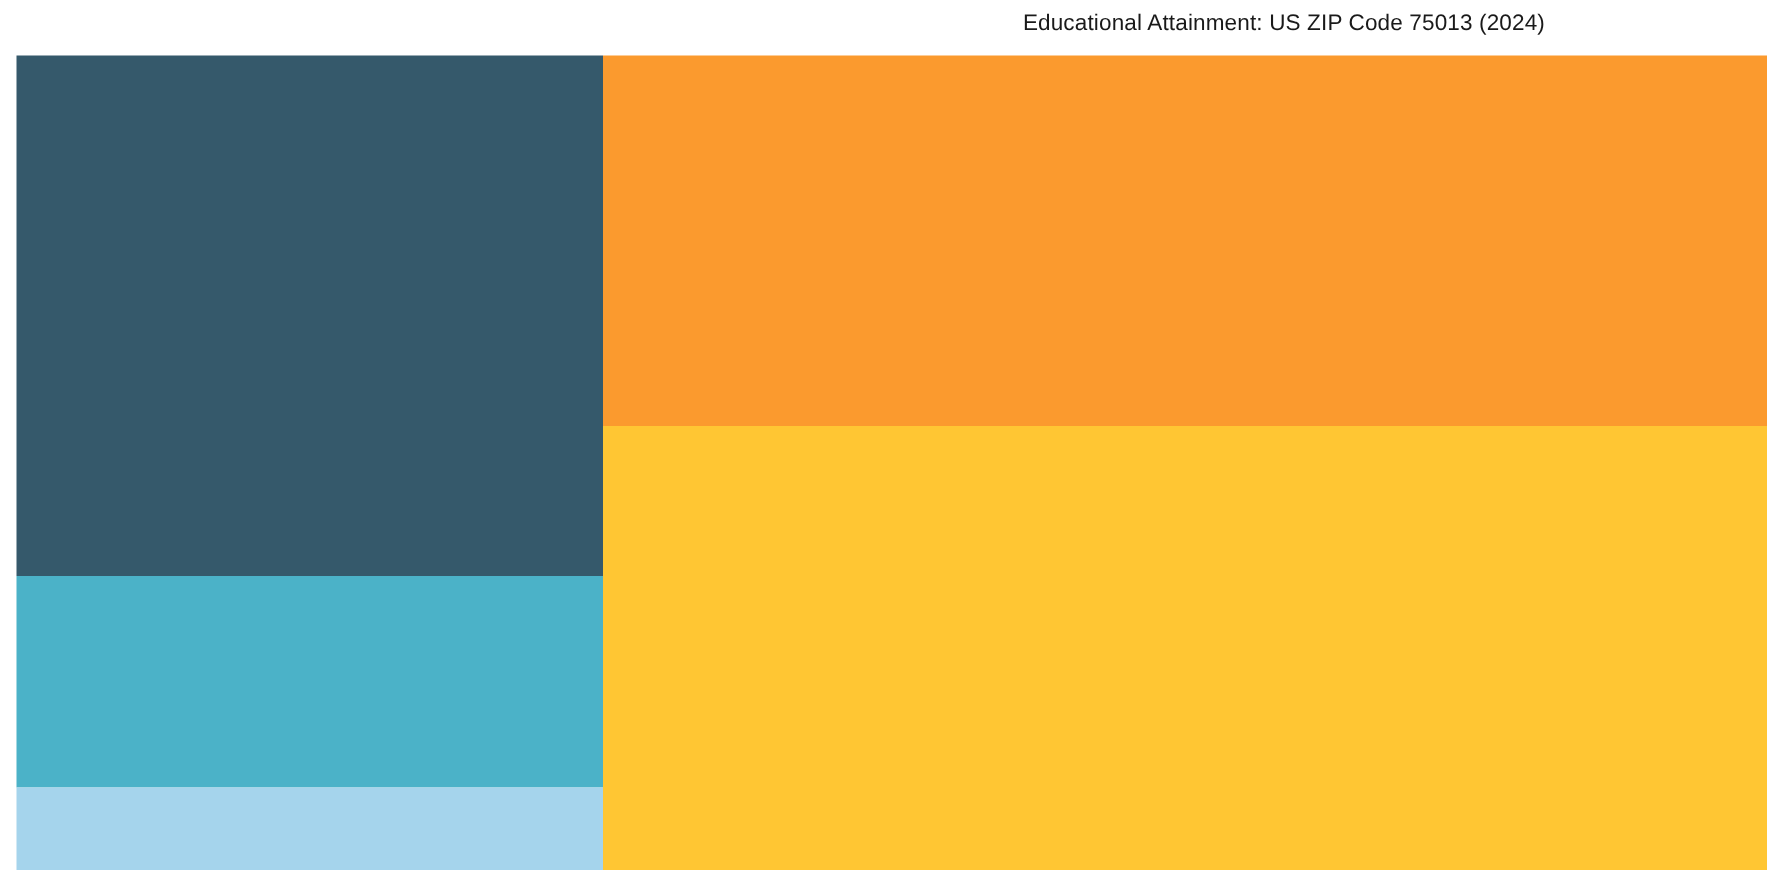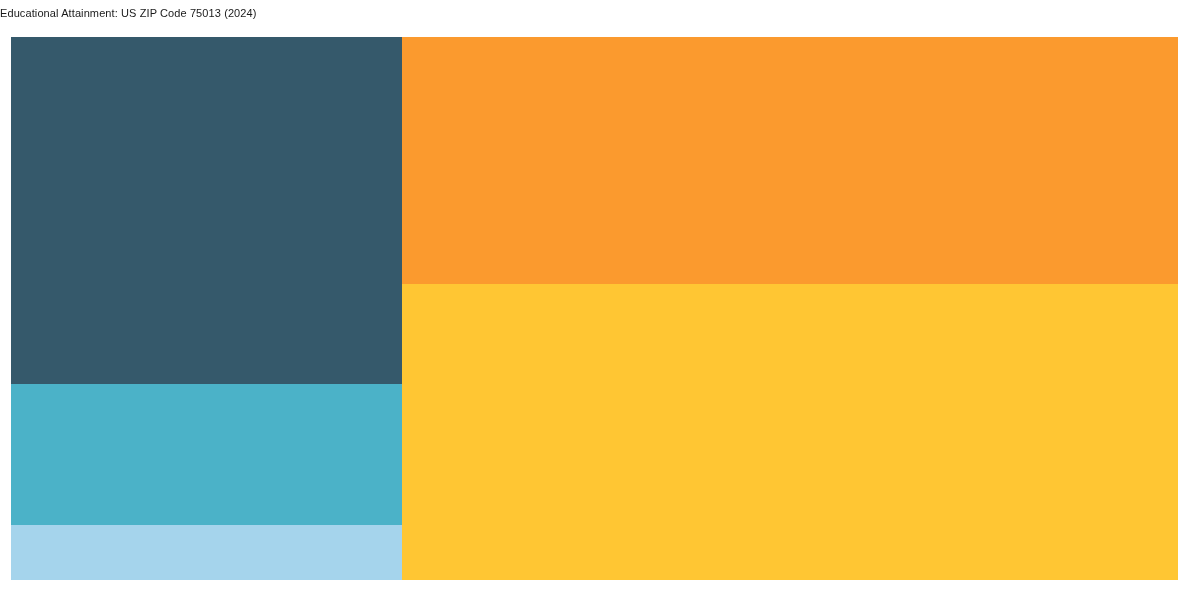--- a/index.html
+++ b/index.html
@@ -18,22 +18,22 @@
     position: relative;
     width: 1189px;
     height: 590px;
     background: #ffffff;
   }
   #chart-title {
     position: absolute;
     left: 0;
     top: 7px;
     width: 1030px;
-    text-align: left;
-    font-size: 11px;
+    text-align: right;
+    font-size: 15px;
     color: #1a1a1a;
     font-family: "Liberation Sans", sans-serif;
     letter-spacing: 0.1px;
     white-space: nowrap;
   }
   #treemap {
     position: absolute;
     left: 11px;
     top: 37px;
     width: 1167px;

